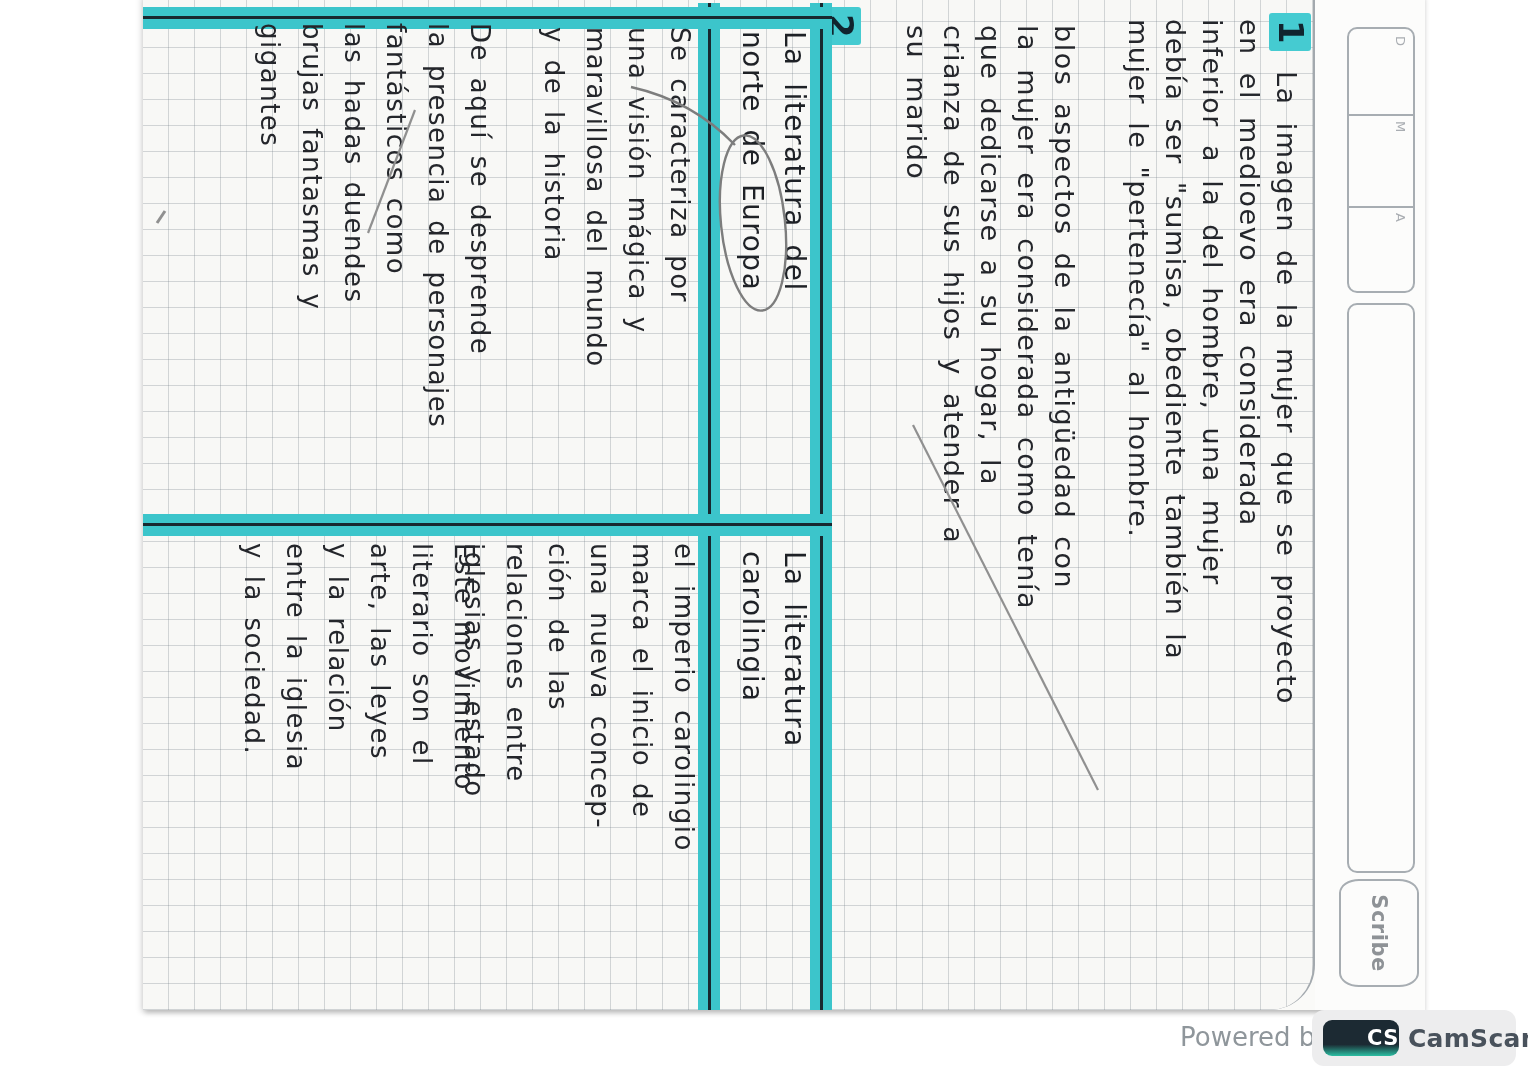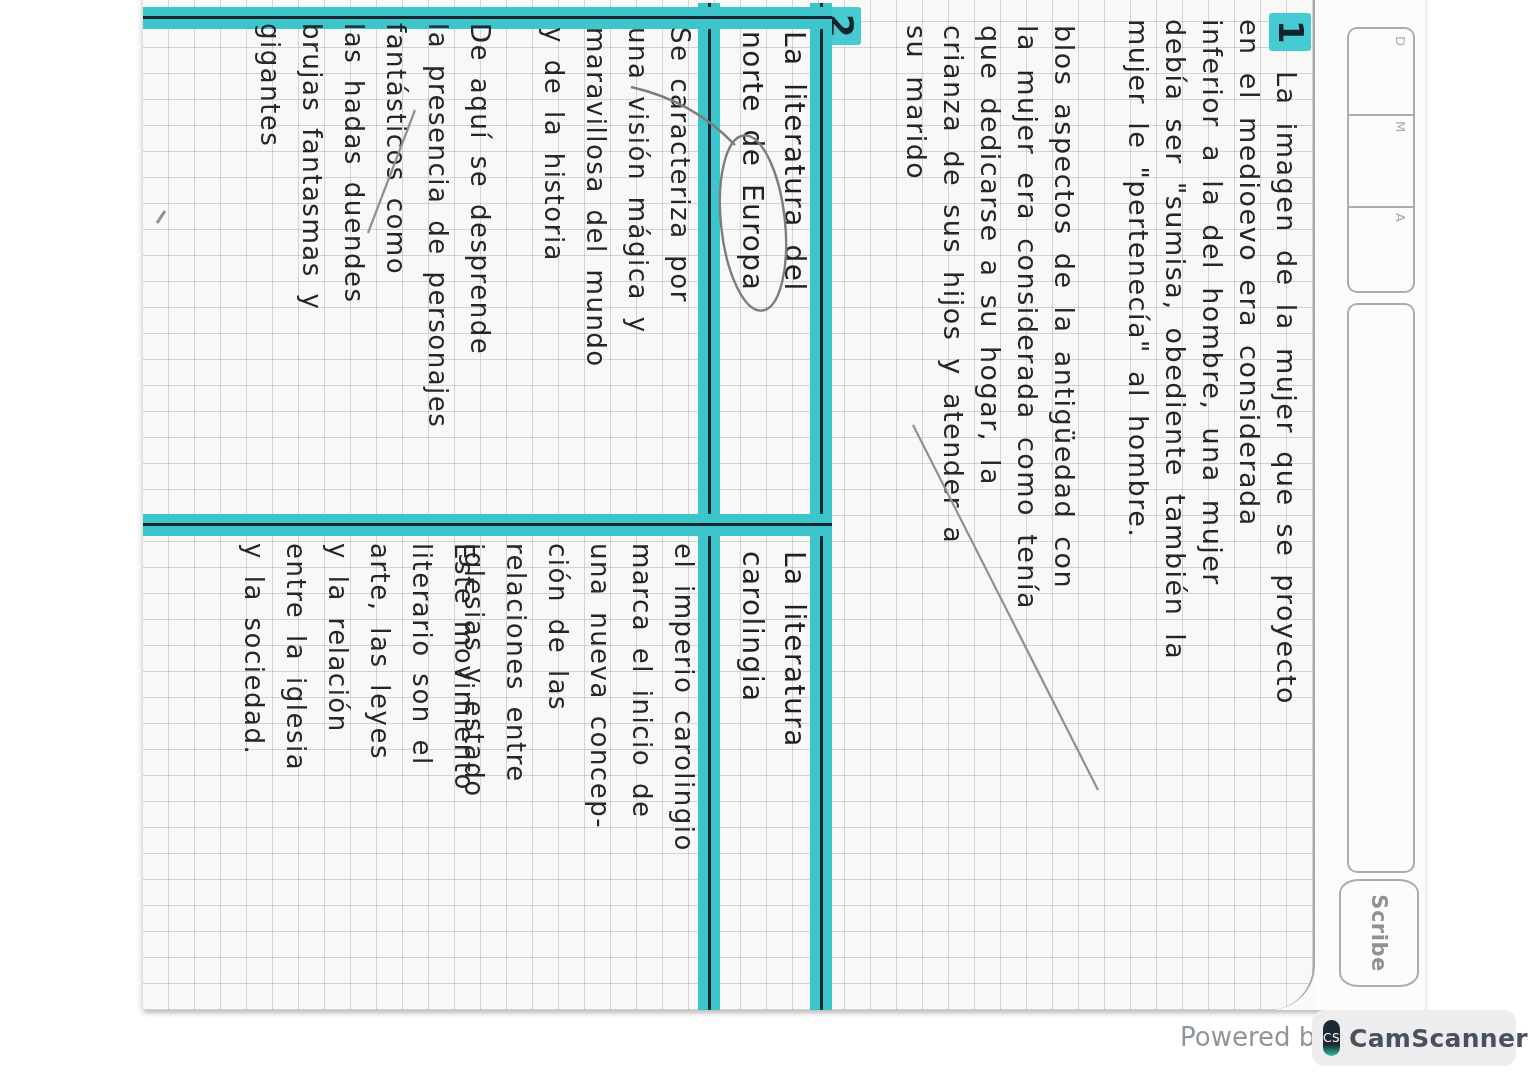--- a/index.html
+++ b/index.html
@@ -47,21 +47,21 @@
   .teal-v{position:absolute;width:22px;background:#3cc5cb;}
   .teal-v::before{content:"";position:absolute;top:0;bottom:0;left:9px;width:3px;background:#182830;}
   .pencil-svg{position:absolute;left:0;top:0;pointer-events:none;}
   
   .powered{position:absolute;left:1180px;top:1022px;font-size:26px;color:#8f969b;}
   .cs-pill{position:absolute;left:1312px;top:1010px;width:204px;height:56px;background:#ededee;
            border-radius:12px;display:flex;align-items:center;gap:9px;padding-left:11px;box-sizing:border-box;}
   .cs-logo{width:36px;height:36px;border-radius:9px;
            background:linear-gradient(180deg,#1c2a33 68%,#2bbfa3 100%);
            display:flex;align-items:center;justify-content:center;
-           color:#ffffff;font-weight:400;font-size:12px;letter-spacing:.5px;}
+           color:#ffffff;font-weight:700;font-size:21px;letter-spacing:.5px;padding-left:44px;}
   .cs-name{font-size:25px;font-weight:700;color:#49525c;letter-spacing:.3px;}
 </style>
 </head>
 <body>
 
 <div class="stage">
 
   <div class="paper-wrap">
     <div class="page">
 

